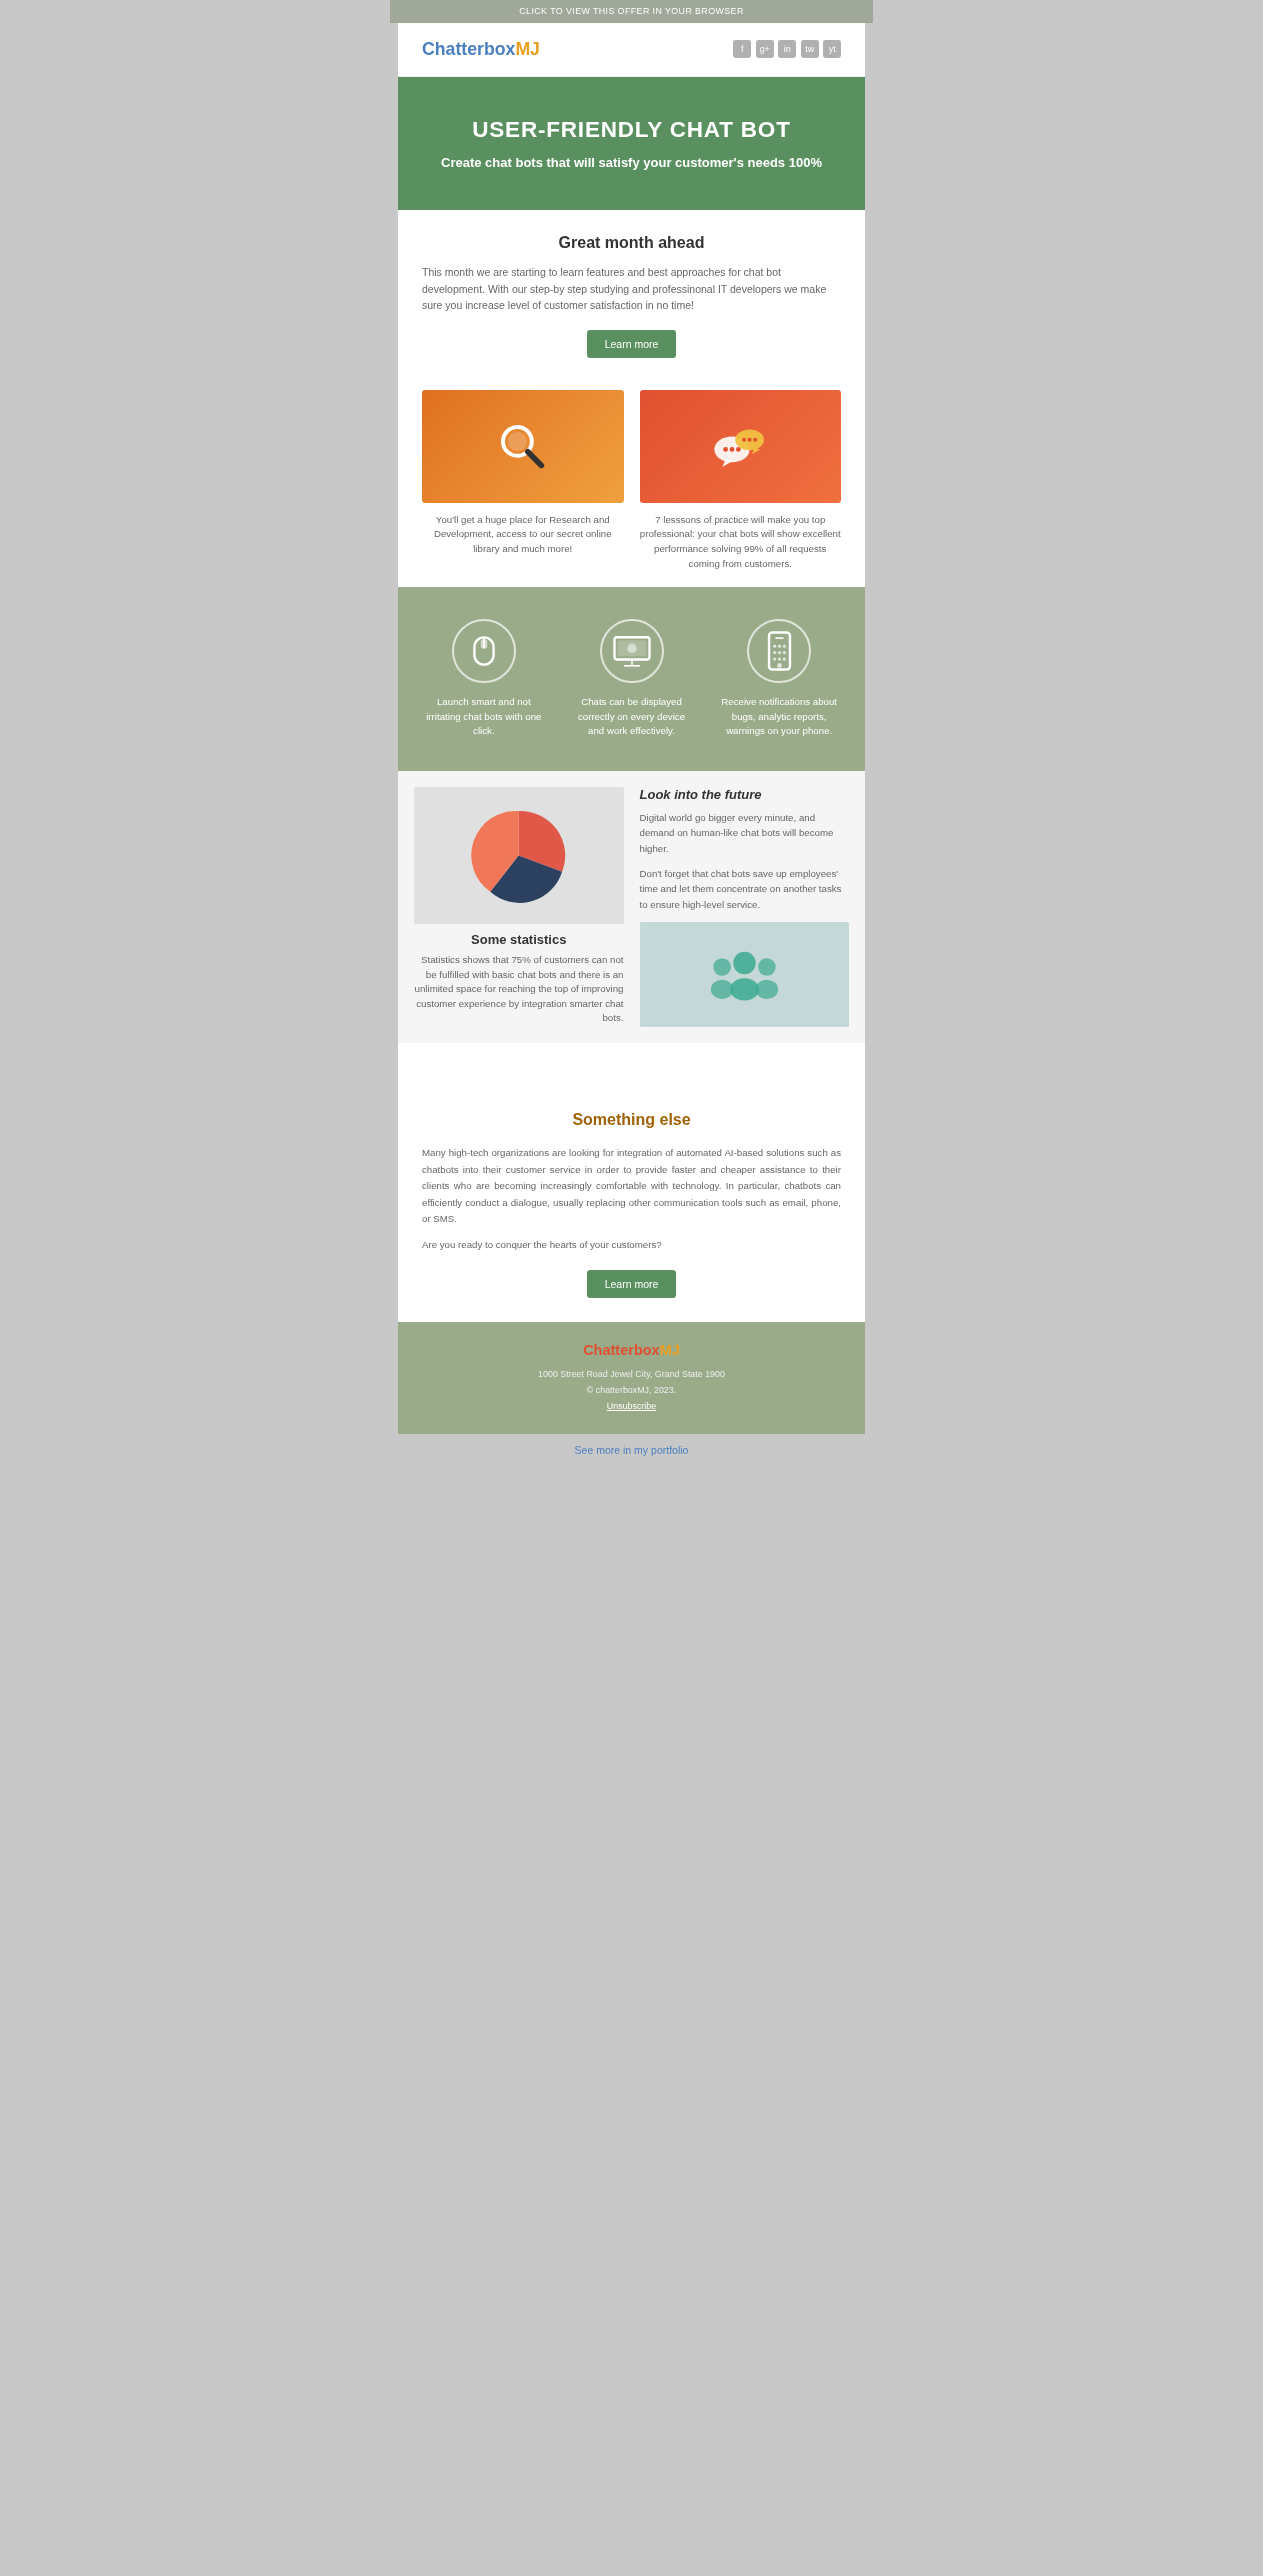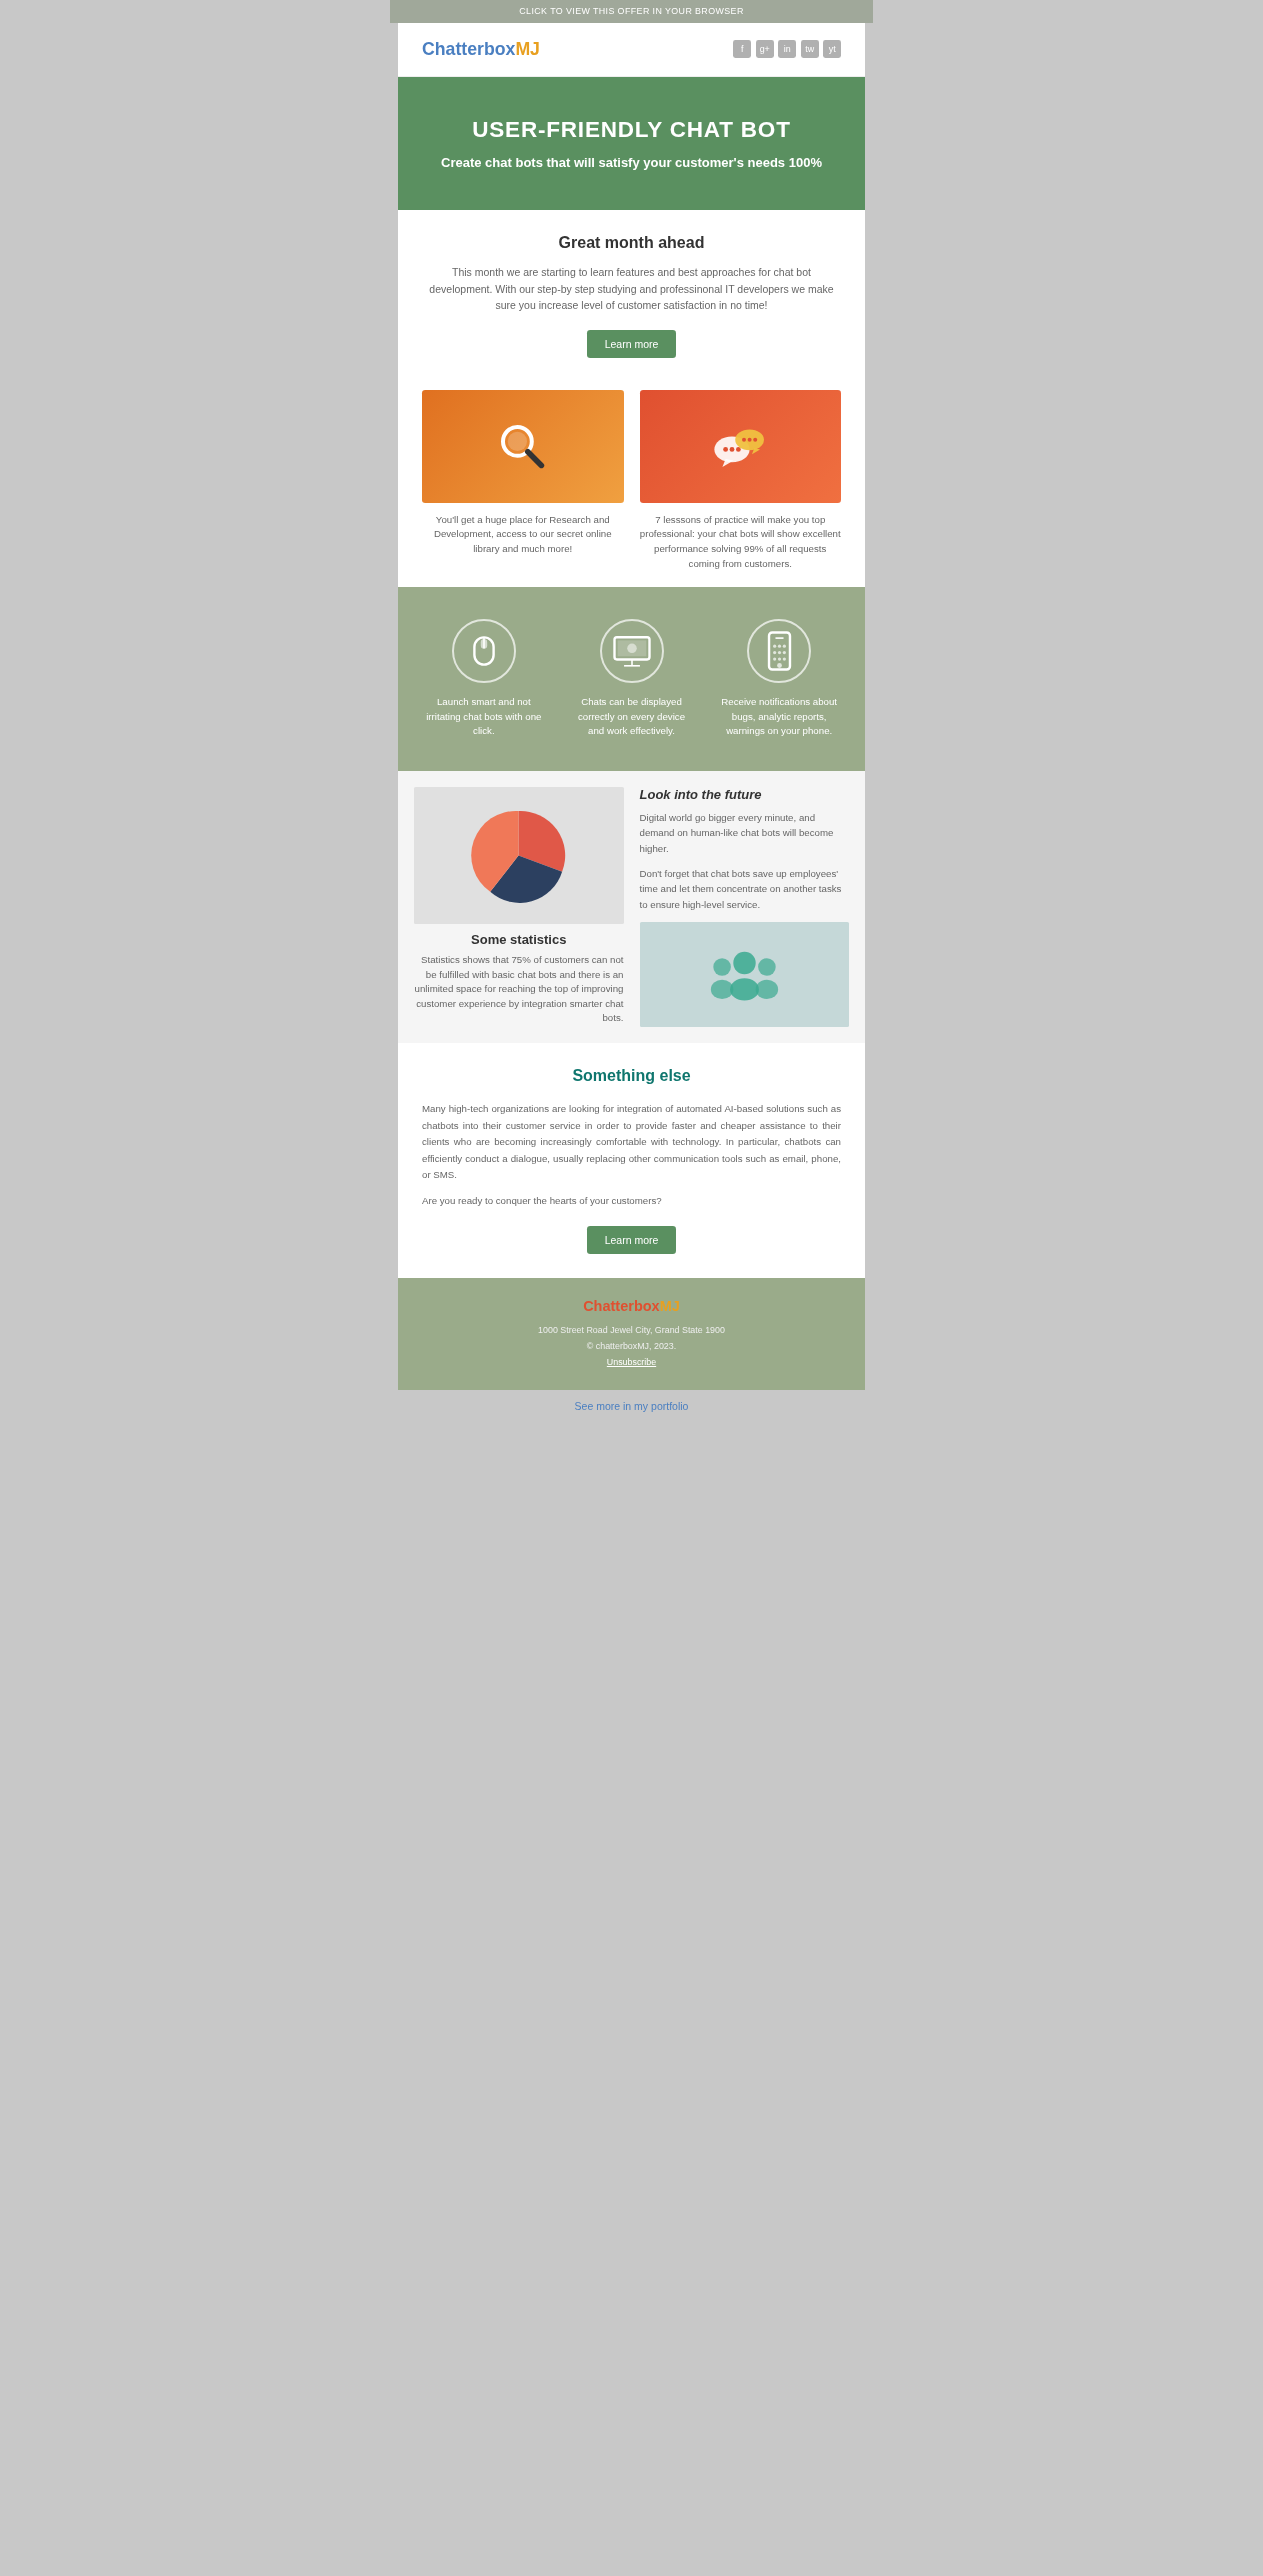--- a/index.html
+++ b/index.html
@@ -88,21 +88,20 @@
       background: #fff;
       padding: 24px;
     }
     .section h2 {
       text-align: center;
       font-size: 16px;
       color: #333;
       margin-bottom: 12px;
     }
     .section p {
-      text-align: center;
       color: #666;
       line-height: 1.6;
       font-size: 10.5px;
     }
     .learn-more-btn {
       display: block;
       width: fit-content;
       margin: 16px auto 0 auto;
       background: #5a9060;
       color: #fff;
@@ -228,22 +227,23 @@
     }
 
     
     .something-section {
       background: #fff;
       padding: 24px;
     }
     .something-section h2 {
       text-align: center;
       font-size: 16px;
-      color: #0f766e;
+      color: #a16207;
       margin-bottom: 16px;
+      margin-top: 44px;
     }
     .something-section p {
       font-size: 9.7px;
       color: #666;
       line-height: 1.7;
       margin-bottom: 9.7px;
       text-align: justify;
     }
 
     

